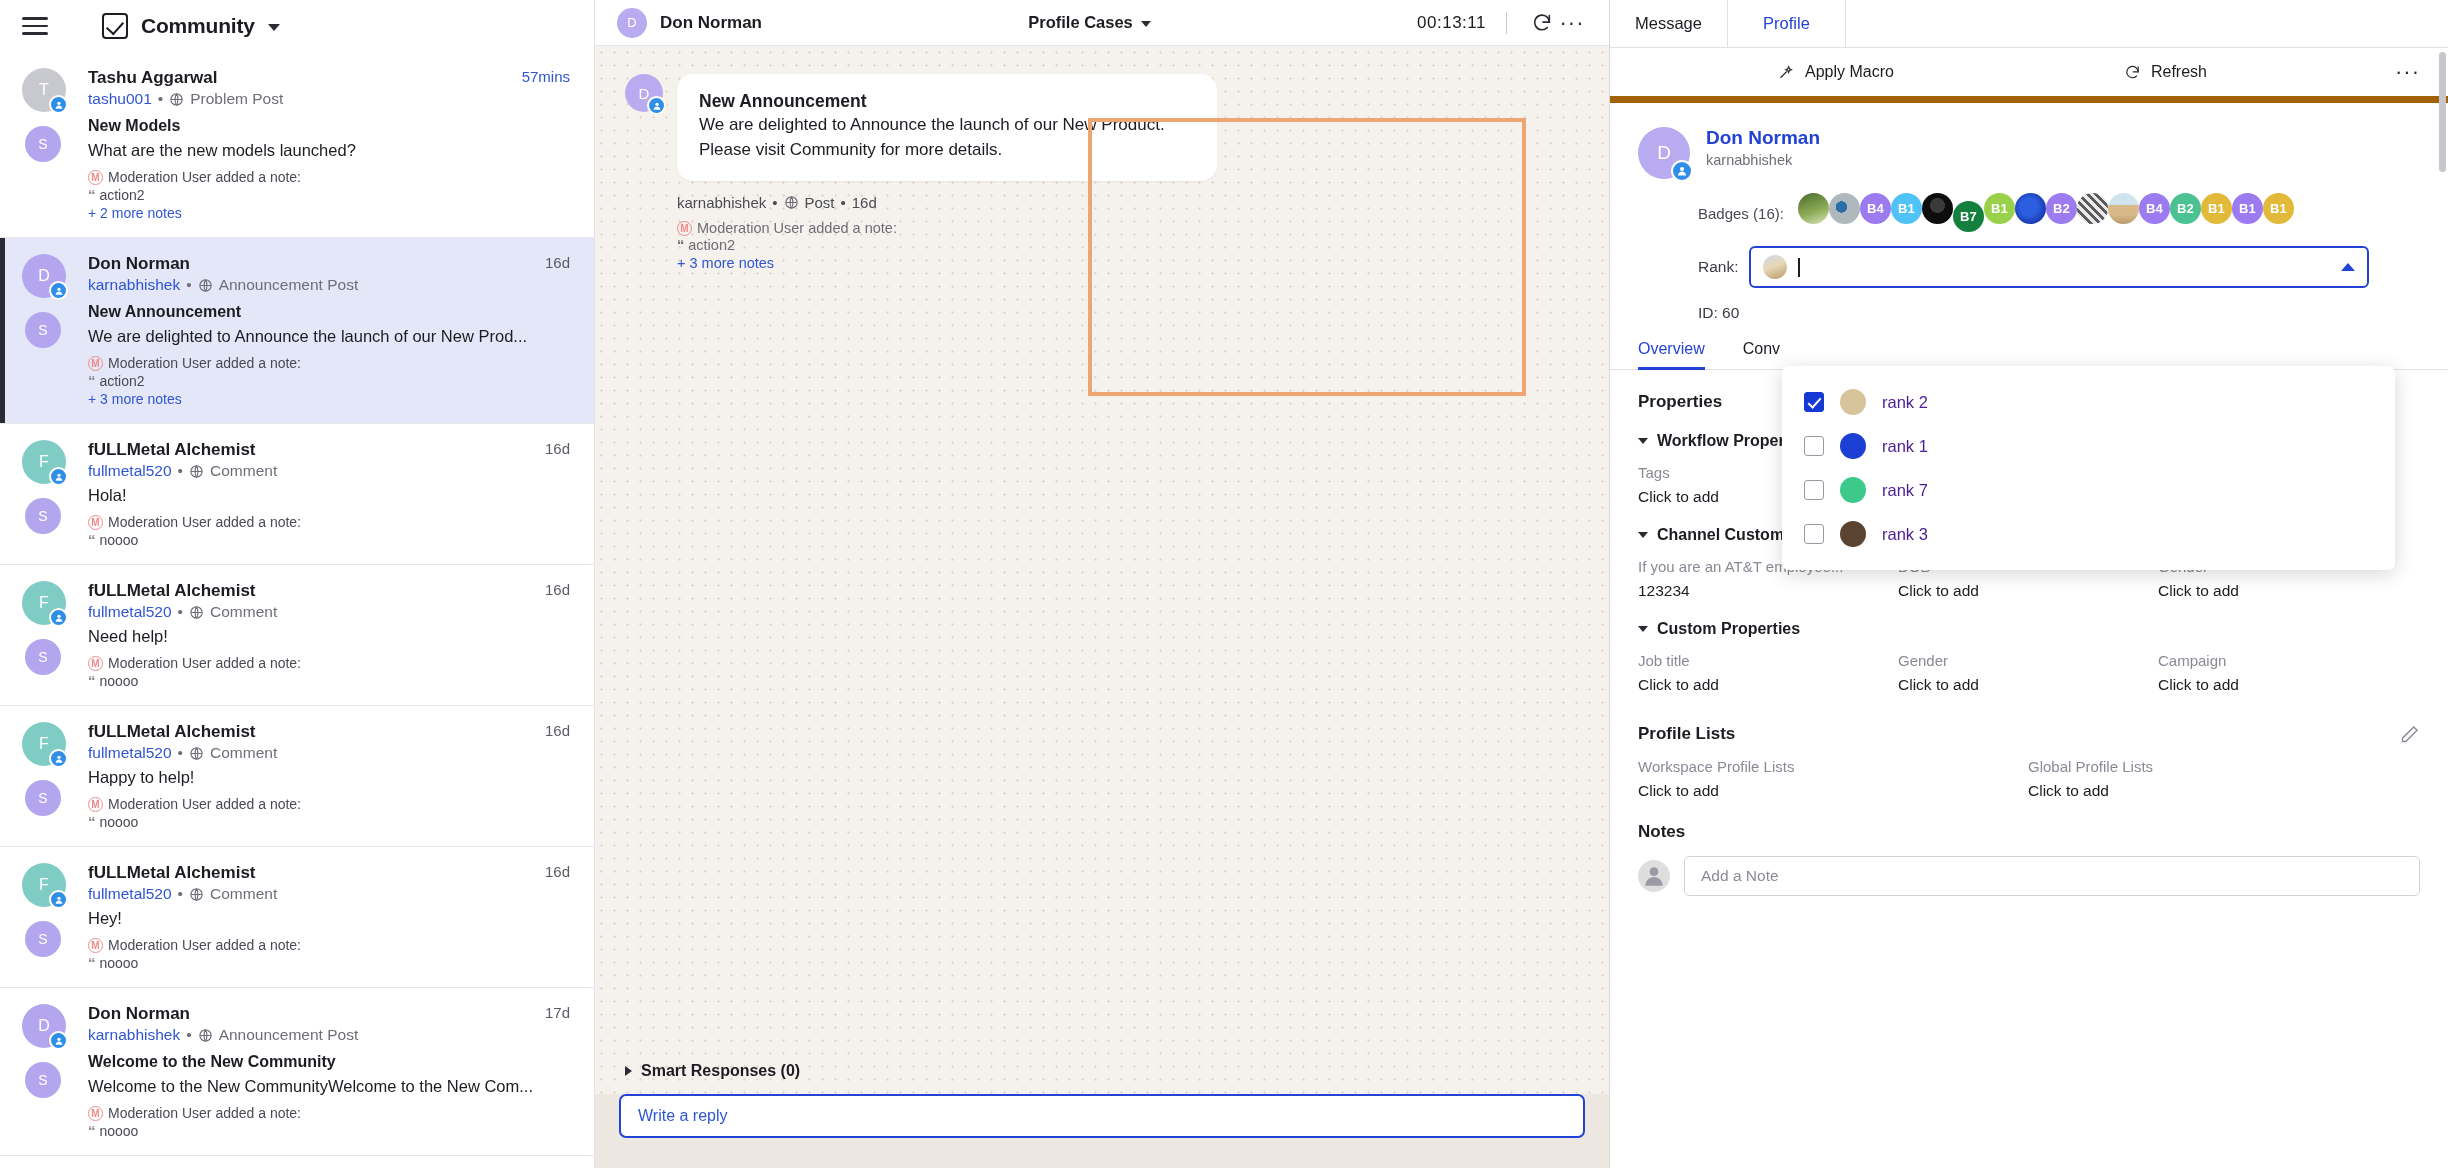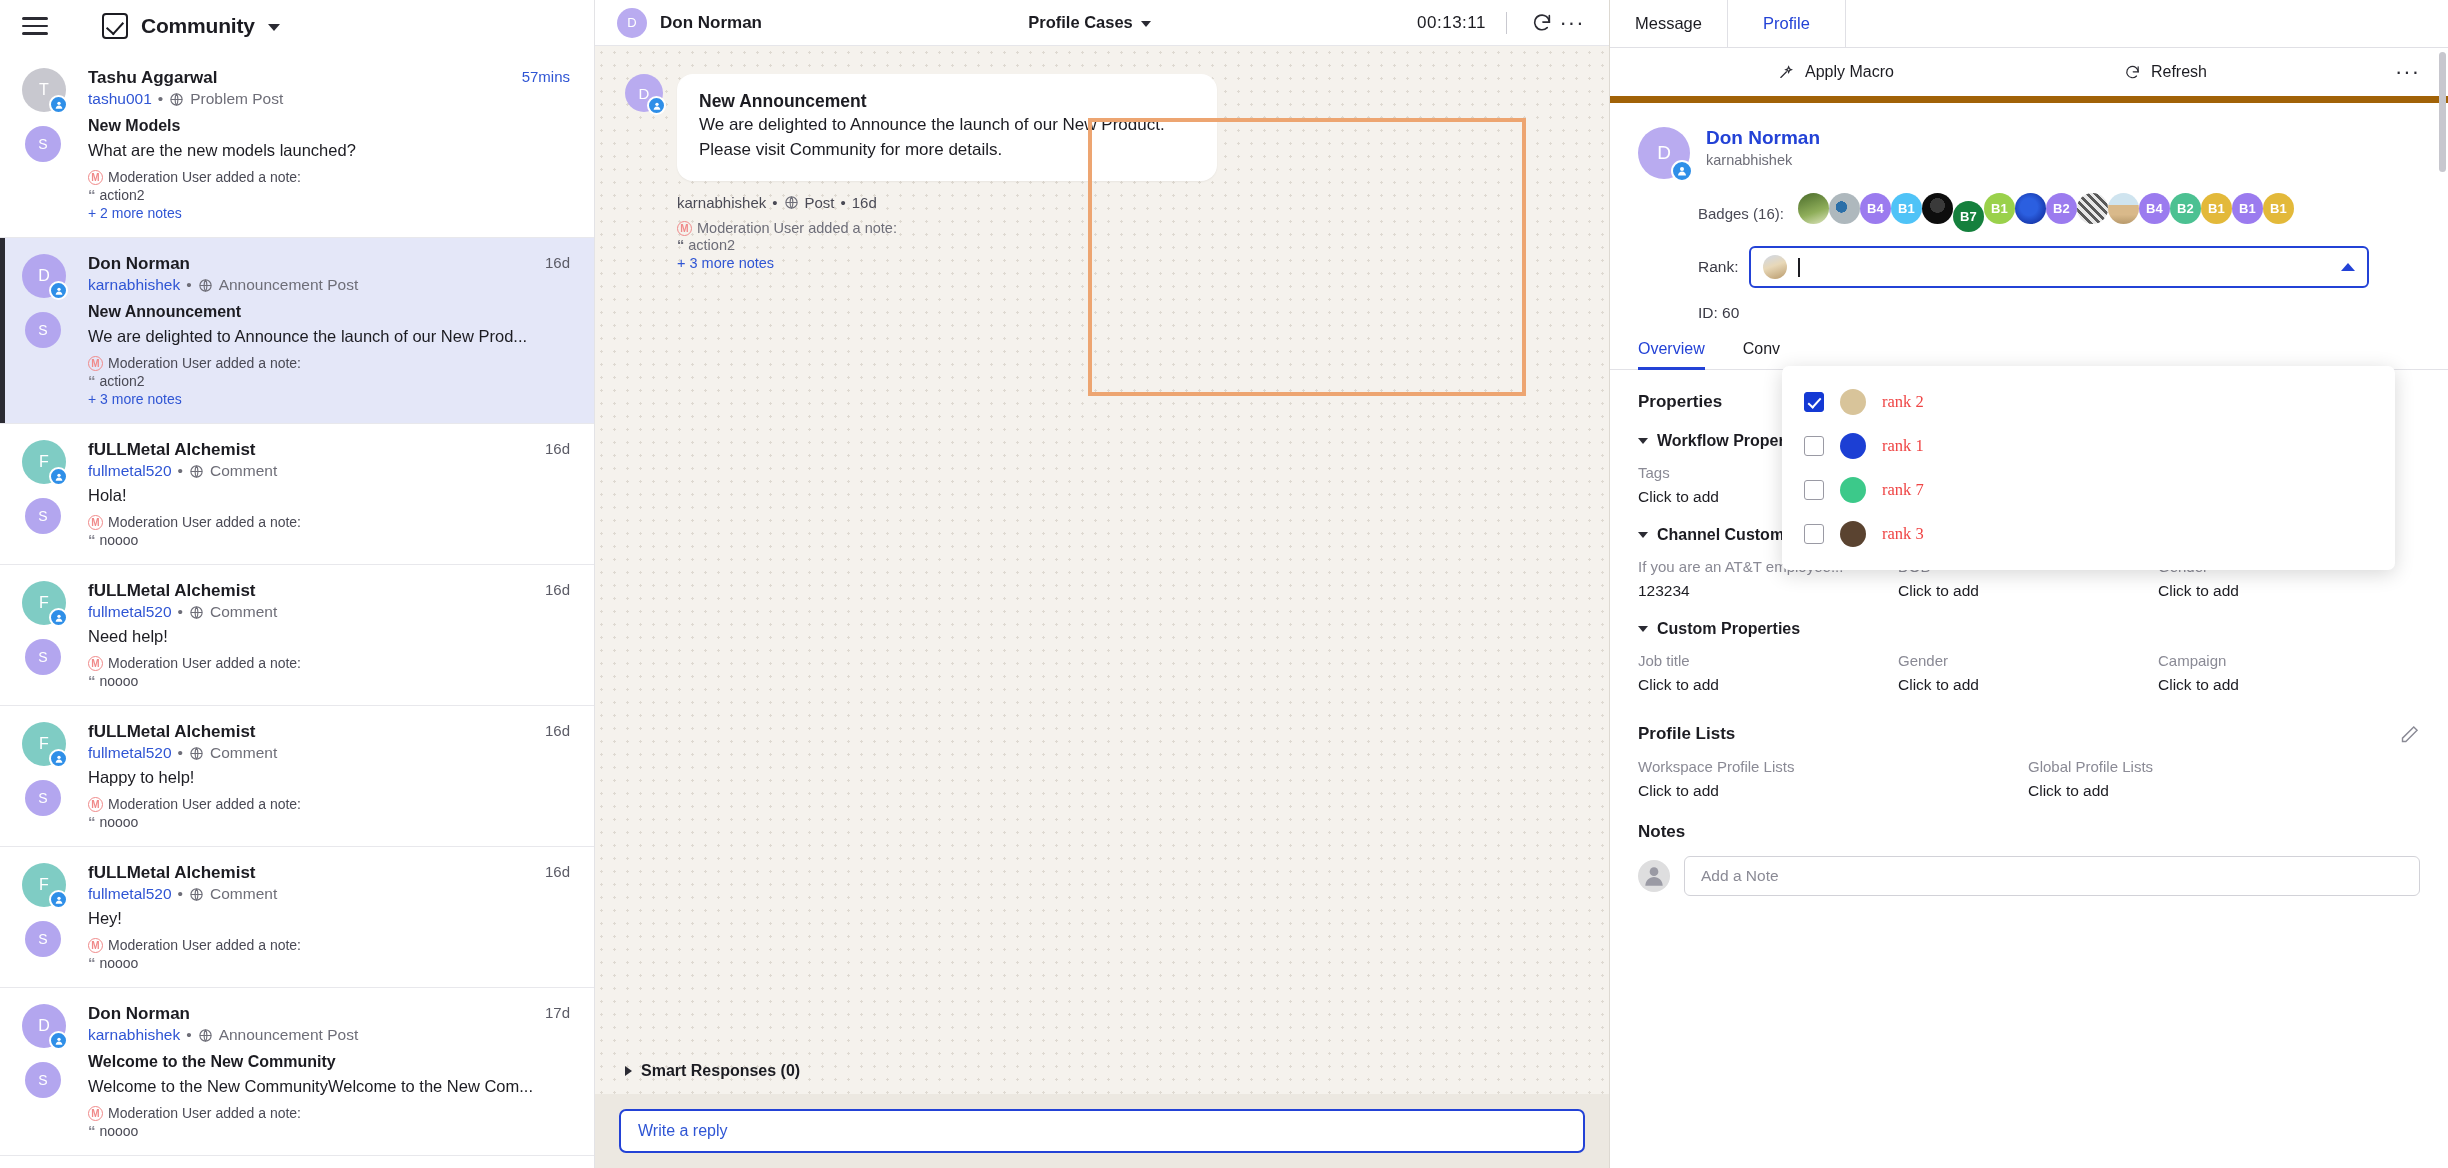--- a/index.html
+++ b/index.html
@@ -72,21 +72,21 @@
   .msg-av { width:38px;height:38px;border-radius:50%;background:#b9abf0;color:#fff;font-size:15px;display:flex;align-items:center;justify-content:center;position:relative;flex:0 0 38px;}
   .bubble { background:#fff; border-radius:16px; padding:17px 22px 19px 22px; max-width:540px; box-shadow:0 1px 2px rgba(0,0,0,.05); }
   .b-title { font-size:17.5px;font-weight:700;color:#1c1c22; }
   .b-text { font-size:17px; color:#1c1c22; line-height:1.45; margin-top:1px; }
   .msg-meta { font-size:15px; color:#4a4a55; margin-top:13px; display:flex; align-items:center; gap:6px;}
   .msg-note { font-size:14.5px; color:#6d6d78; margin-top:9px; display:flex;align-items:center;gap:5px; }
   .msg-quote { font-size:14.5px;color:#6d6d78;margin-top:1px; }
   .msg-more { font-size:14.5px;color:#2f55d4;margin-top:2px;}
   .smart-resp { position:absolute; left:30px; bottom:14px; display:flex;align-items:center;gap:9px; font-size:16px;font-weight:700;color:#1c1c22; cursor:pointer;}
   .tri-right { width:0;height:0;border-top:5.5px solid transparent;border-bottom:5.5px solid transparent;border-left:7px solid #2b2b33;}
-  .c-footer { flex:0 0 74px; background:#ece8e1; display:flex; align-items:center; padding: 0 24px; }
+  .c-footer { flex:0 0 74px; background:#ece8e1; display:flex; padding: 0 24px; }
   .reply-box { flex:1 1 auto; height:44px; background:#fff; border:2px solid #2342d6; border-radius:7px; display:flex;align-items:center; padding:0 17px; font-size:16px; color:#2f55d4; }
 
   
   .right { width: 838px; height:1168px; background:#fff; display:flex; flex-direction:column; position:relative; }
   .r-tabs { height:48px; flex:0 0 48px; display:flex; border-bottom:1px solid #e0e0e5; }
   .r-tab { width:118px; display:flex;align-items:center;justify-content:center; font-size:16.5px; color:#1c1c22; border-right:1px solid #e0e0e5; cursor:pointer;}
   .r-tab.active { color:#2342d6; }
   .r-tools { height:55px; flex:0 0 55px; display:flex; align-items:center; border-bottom:7px solid #a16207; padding: 0 28px; }
   .tool { display:flex; align-items:center; gap:10px; font-size:16px; color:#1c1c22; cursor:pointer;}
   .t-macro { margin-left: 140px; }
@@ -131,21 +131,21 @@
   .note-input-row { display:flex; align-items:center; gap:14px; margin-top:14px; }
   .note-av { width:32px;height:32px;border-radius:50%; background:#dededf; display:flex;align-items:center;justify-content:center;}
   .note-input { flex:1 1 auto; height:40px; border:1px solid #d2d2d8; border-radius:6px; display:flex;align-items:center;padding:0 16px; font-size:15.5px; color:#8a8a95; }
 
   .dropdown { position:absolute; left:1782px; top:366px; width:613px; background:#fff; border-radius:7px; box-shadow:0 4px 20px rgba(0,0,0,.16); padding: 14px 0; z-index:60; }
   .dd-item { display:flex; align-items:center; gap:16px; padding: 9px 0 9px 22px; cursor:pointer; }
   .dd-cb { width:20px;height:20px;border:1.8px solid #9a9aa4;border-radius:3px; background:#fff; position:relative; flex:0 0 20px;}
   .dd-cb.checked { background:#1439d4; border-color:#1439d4; }
   .dd-cb.checked:after { content:""; position:absolute; left:6px; top:2px; width:5px;height:11px;border:solid #fff;border-width:0 2.2px 2.2px 0; transform:rotate(42deg); }
   .dd-thumb { width:26px;height:26px;border-radius:50%; flex:0 0 26px; }
-  .dd-label { font-size:16.5px; color:#ef4444;font-family:Liberation Serif, serif; }
+  .dd-label { font-size:16.5px; color:#4c1d95; }
   .scrollbar { position:absolute; right:2px; top:52px; width:7px; height:120px; background:#c7c7ce; border-radius:4px; }
 </style>
 </head>
 <body>
 
 <div class="app">
 
   <div class="sidebar">
     <div class="sb-header">
       <div class="hamburger">

